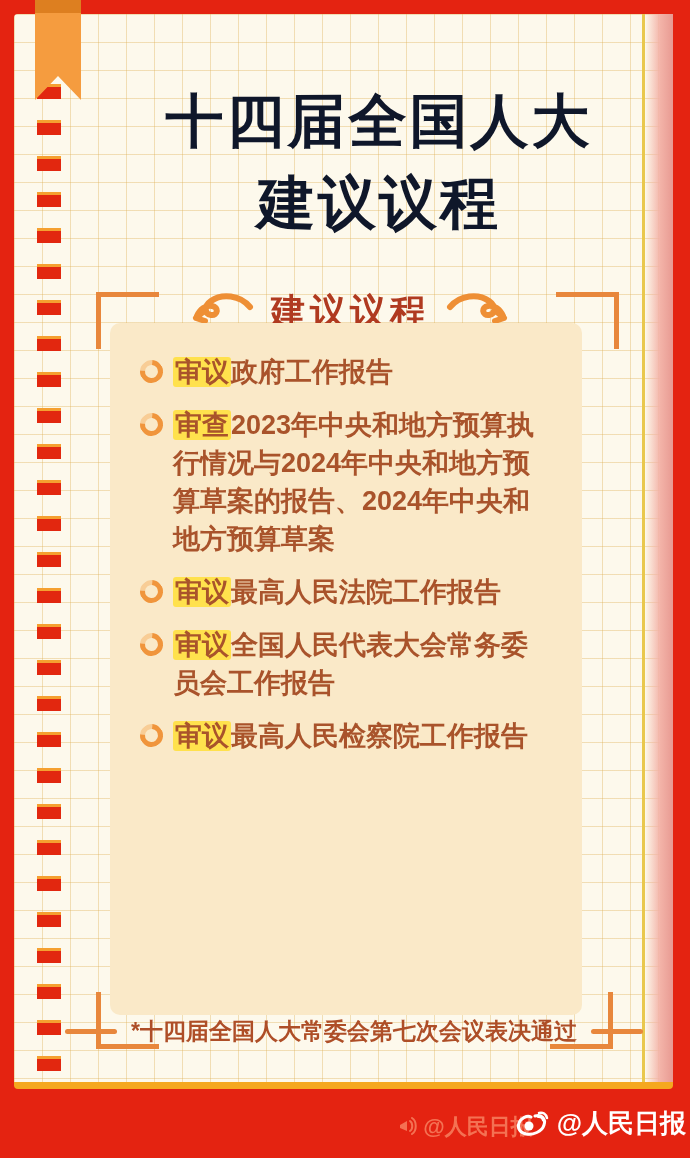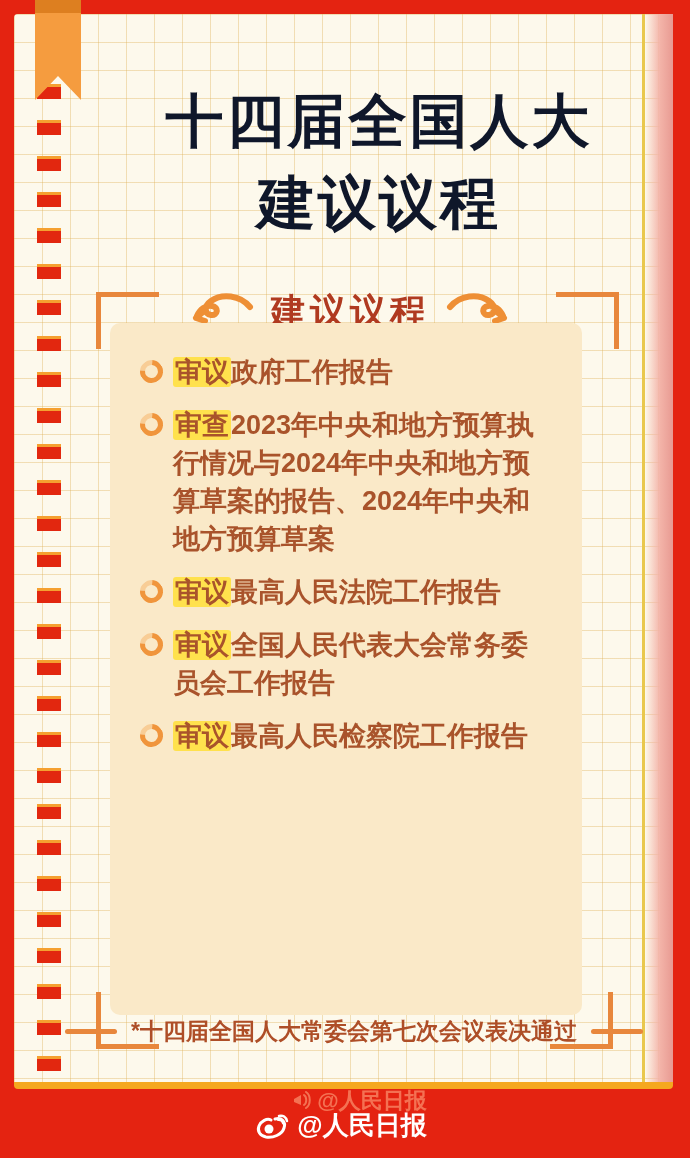--- a/index.html
+++ b/index.html
@@ -90,22 +90,22 @@
   .footnote-row{
     position:absolute;left:110px;right:92px;top:1016px;
     display:flex;align-items:center;justify-content:center;gap:14px;z-index:3;
   }
   .footnote-row .dash{flex:0 0 52px;height:5px;background:#E8873C;border-radius:3px;}
   .footnote-text{color:#AE4E27;font-size:23px;font-weight:bold;white-space:nowrap;}
 
   
   .footer{
     position:absolute;left:0;right:0;bottom:0;height:66px;
-    display:flex;flex-direction:column;align-items:center;justify-content:flex-end;
-    padding-bottom:15px;box-sizing:border-box;
+    display:flex;align-items:center;justify-content:flex-end;
+    padding-bottom:4px;box-sizing:border-box;
   }
   .watermark{
     display:flex;align-items:center;gap:4px;
     color:rgba(250,140,105,.75);font-weight:bold;font-size:22px;
     transform:translateX(14px);margin-bottom:-8px;
   }
   .weibo-row{
     display:flex;align-items:center;gap:8px;color:#FFFFFF;
     font-size:26px;font-weight:bold;transform:translateX(-4px);
   }

